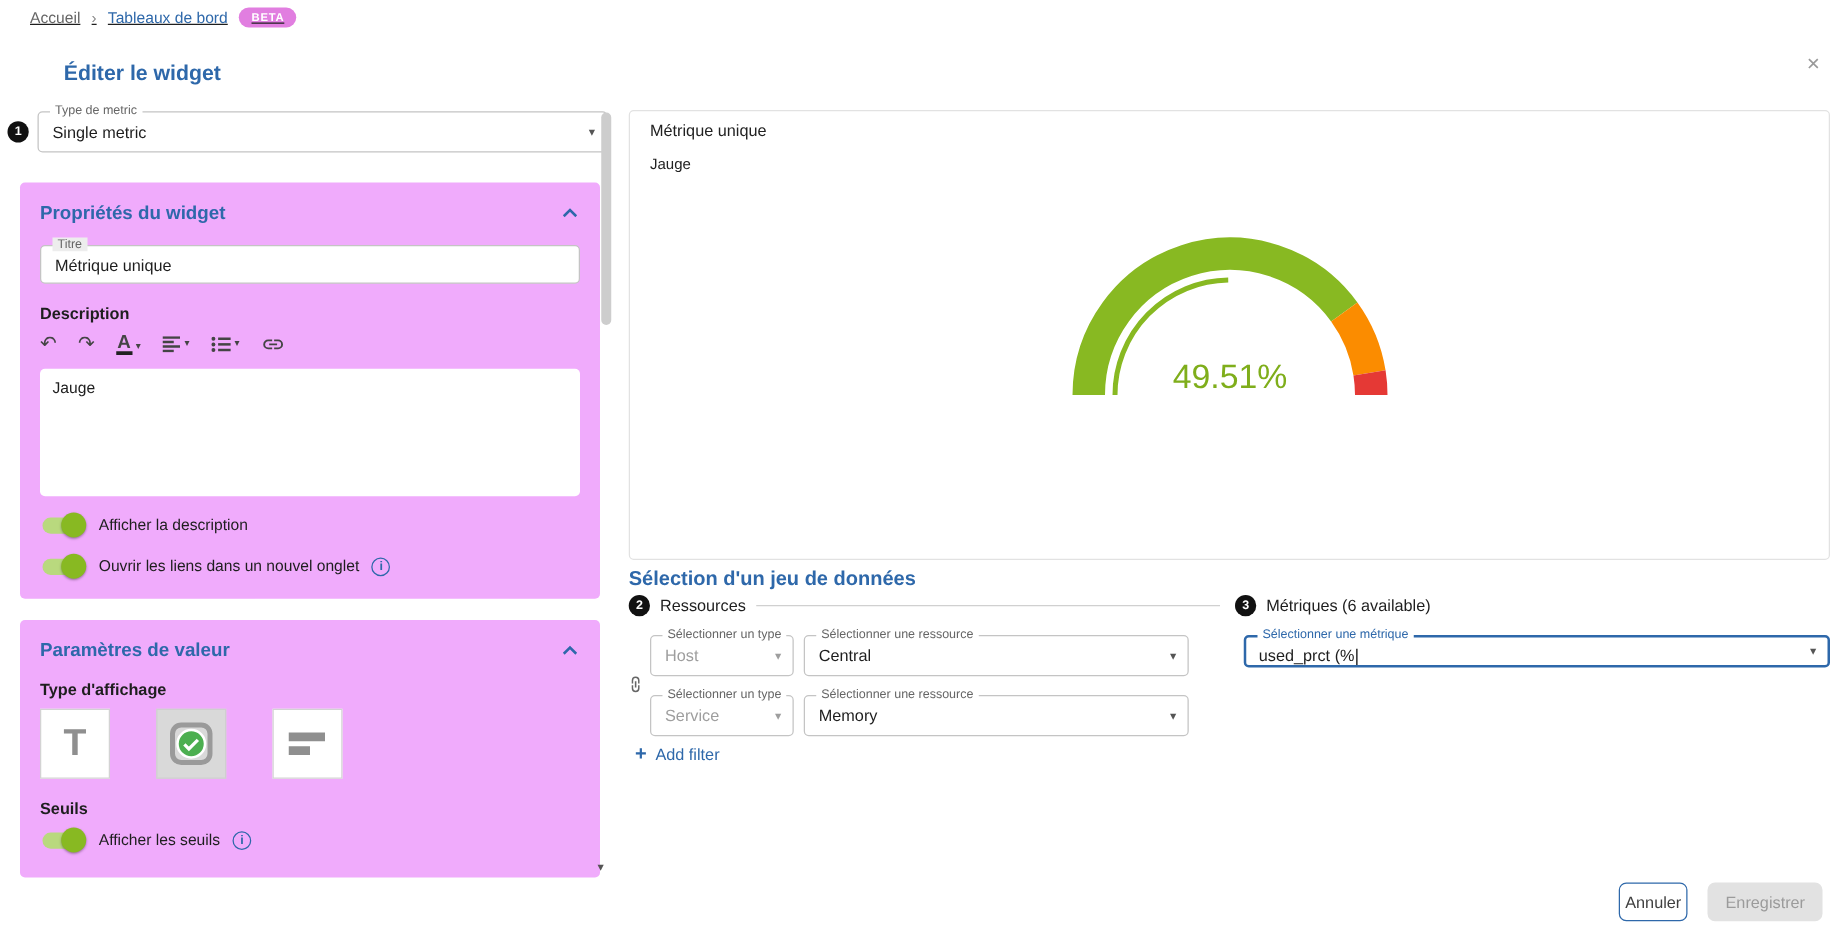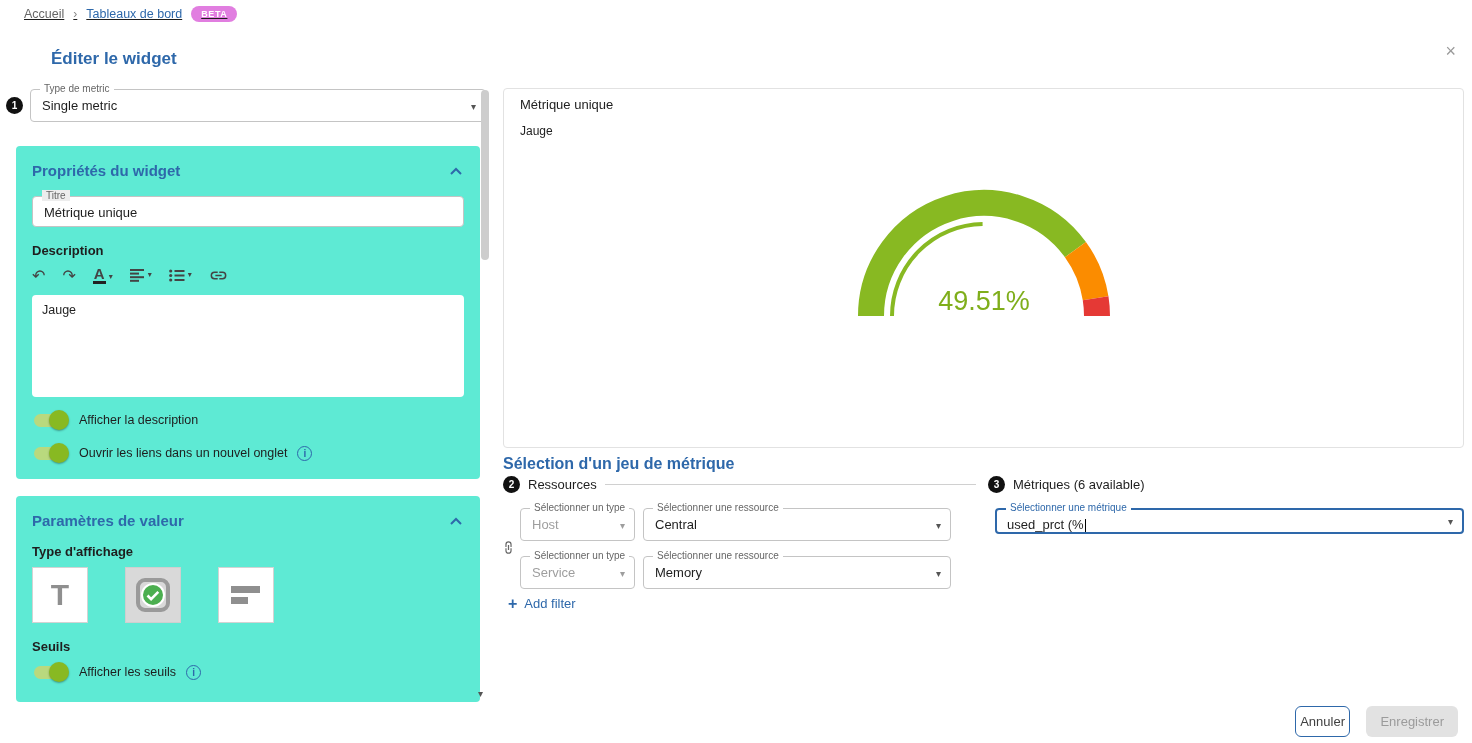--- a/index.html
+++ b/index.html
@@ -22,21 +22,21 @@
   .outlined { position: relative; border: 1px solid #c4c4c4; border-radius: 4px; background: #fff; cursor: pointer; }
   .float-label { position: absolute; top: -7px; left: 9px; background: #fff; padding: 0 4px; font-size: 10px; color: #666; white-space: nowrap; }
   .sel-value { font-size: 13px; padding: 8px 30px 7px 11px; white-space: nowrap; overflow: hidden; }
   .sel-arrow { position: absolute; right: 9px; top: 50%; transform: translateY(-50%); color: #555; font-size: 10px; }
   .muted { color: #9e9e9e; }
 
   .widget-type-step { position: absolute; left: 6px; top: 97px; }
   .widget-type-select { position: absolute; left: 30px; top: 89px; width: 456px; height: 33px; }
 
   
-  .panel { position: absolute; left: 16px; width: 464px; background: #5eead4; border-radius: 4px; }
+  .panel { position: absolute; left: 16px; width: 464px; background: #f0abfc; border-radius: 4px; }
   .panel-props { top: 146px; height: 333px; }
   .panel-values { top: 496px; height: 206px; overflow: hidden; }
   .panel-head { display: flex; justify-content: space-between; align-items: center; padding: 13px 16px 5px; }
   .panel-title { color: #2e68aa; font-size: 15px; font-weight: bold; }
   .chev-btn { cursor: pointer; padding: 2px; }
 
   .gray-label { background: #ededed; }
   .field-title { margin: 10px 16px 0; height: 31px; }
   .bold-label { font-weight: bold; font-size: 13px; margin: 16px 16px 4px; }
 
@@ -240,21 +240,21 @@
       <svg id="gauge" width="300" height="148" viewBox="0 0 300 148">
           <path d="M 37.00 132.00 A 113 113 0 0 1 241.42 65.58" stroke="#88b922" stroke-width="26" fill="none"></path>
           <path d="M 241.42 65.58 A 113 113 0 0 1 261.61 114.32" stroke="#fb8c00" stroke-width="26" fill="none"></path>
           <path d="M 261.61 114.32 A 113 113 0 0 1 263.00 132.00" stroke="#e53935" stroke-width="26" fill="none"></path>
           <path d="M 58.00 132.00 A 92 92 0 0 1 148.58 40.01" stroke="#88b922" stroke-width="4" fill="none"></path>
           <text x="150" y="126" text-anchor="middle" font-size="27" font-family="Liberation Sans, sans-serif" fill="#7fae1b">49.51%</text>
         </svg>
     </div>
   </div>
 
-  <div class="dataset-title">Sélection d'un jeu de métrique</div>
+  <div class="dataset-title">Sélection d'un jeu de données</div>
 
   <div class="group-head head-resources">
     <span class="step-badge">2</span>
     <span>Ressources</span>
     <span class="head-line"></span>
   </div>
 
   <div class="group-head head-metrics">
     <span class="step-badge">3</span>
     <span>Métriques (6 available)</span>

